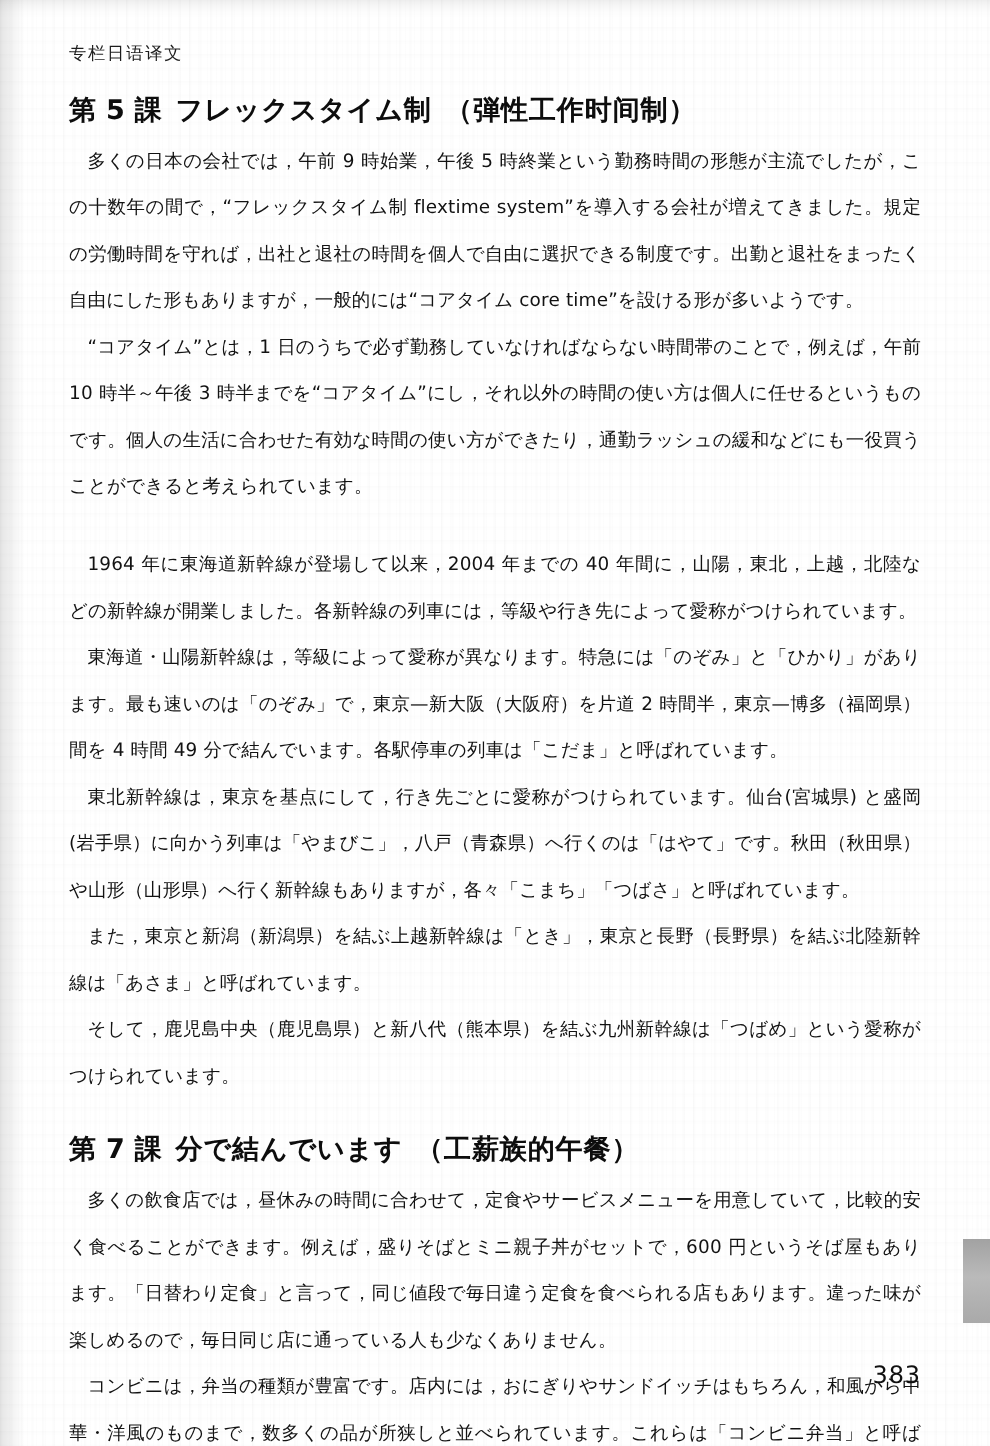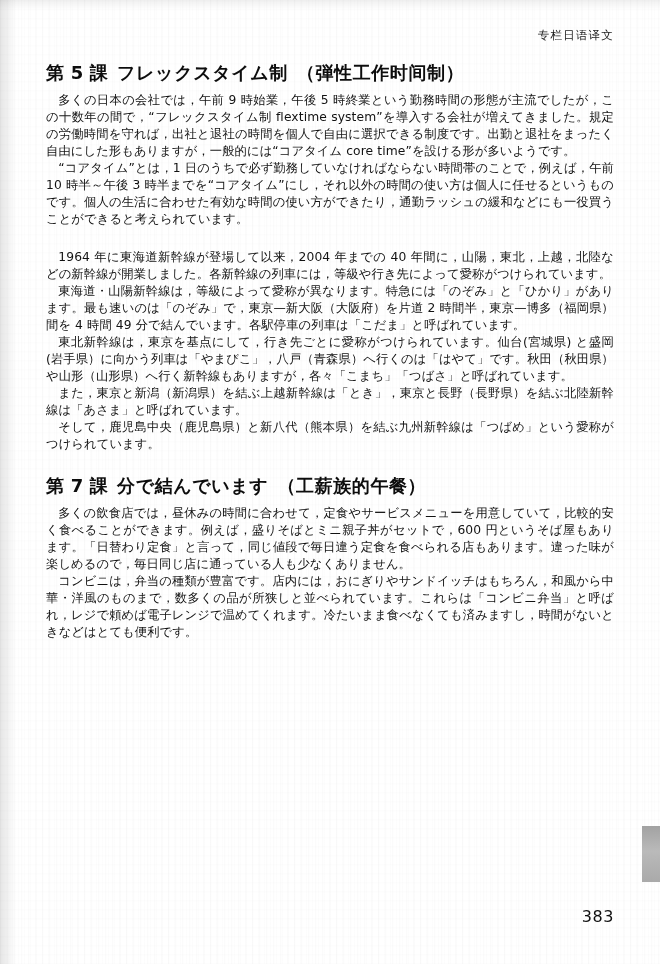--- a/index.html
+++ b/index.html
@@ -55,21 +55,21 @@
 
   .content {
     position: absolute;
     left: 46px;
     top: 28px;
     width: 568px;
     height: 900px;
   }
 
   .running-header {
-    text-align: right;
+    text-align: left;
     font-size: 11.5px;
     color: #1c1c1c;
     letter-spacing: 1.2px;
     font-family: Liberation Serif, serif;
     padding-bottom: 4px;
     margin-bottom: 14px;
   }
 
   .lesson {
     margin-bottom: 0;
@@ -82,21 +82,21 @@
     letter-spacing: 0.6px;
     margin: 0 0 7px 0;
     font-family: "DejaVu Sans", "Liberation Sans", sans-serif;
     white-space: nowrap;
   }
   .lesson-heading .num { letter-spacing: 0.2px; }
   .lesson-heading .gap { display: inline-block; width: 9px; }
 
   .para {
     font-size: 12.3px;
-    line-height: 17px;
+    line-height: 31px;
     color: #121212;
     text-align: justify;
     text-justify: inter-character;
     margin: 0;
     text-indent: 1em;
     font-family: "DejaVu Sans", "Liberation Sans", sans-serif;
     letter-spacing: 0.1px;
     word-break: break-all;
   }
   .para.last-of-section { margin-bottom: 0; }

